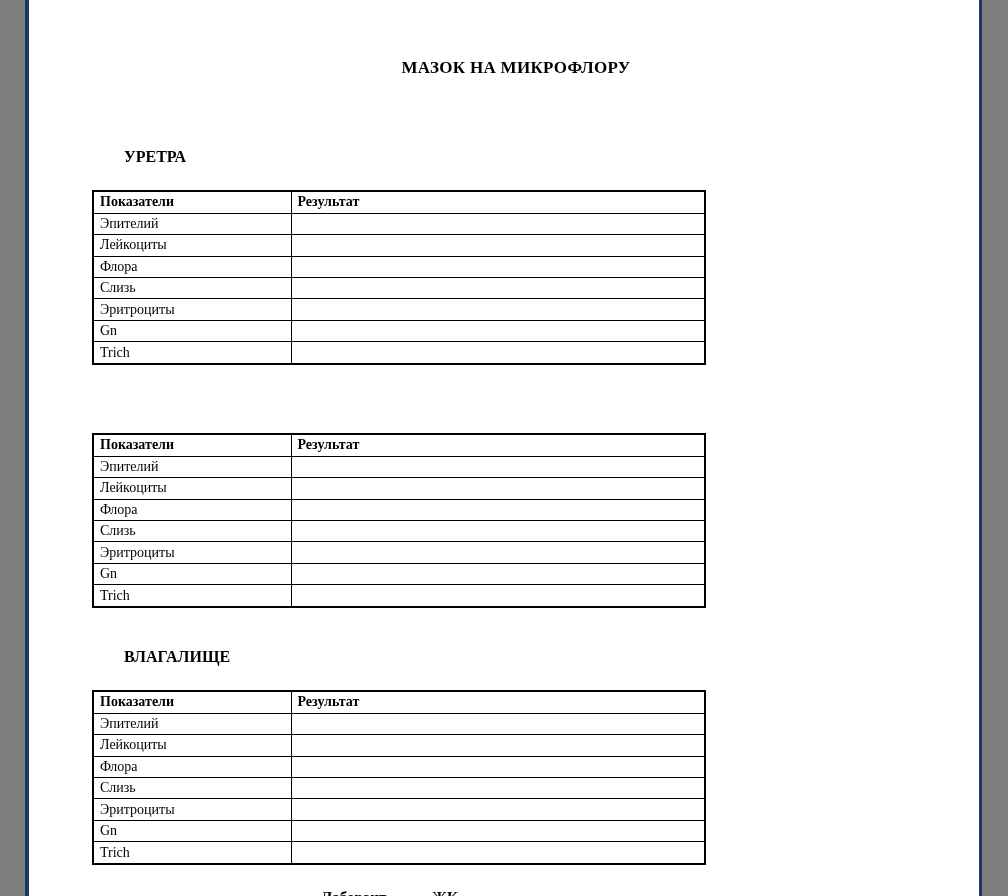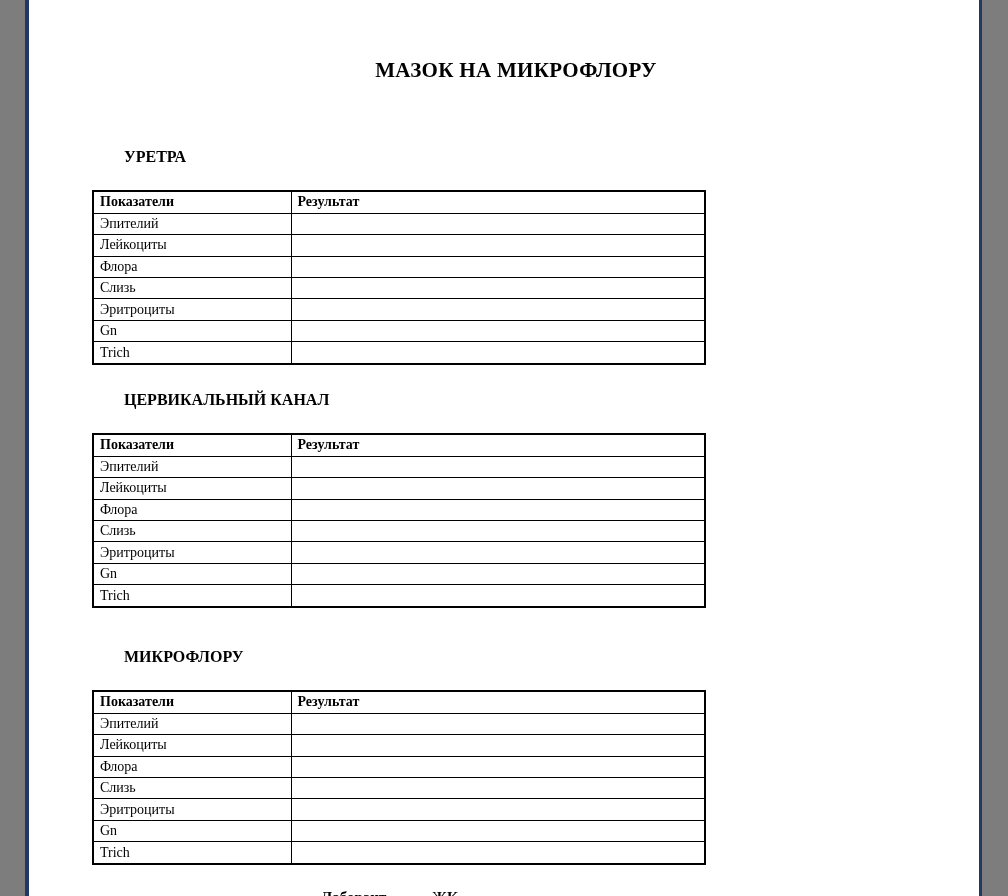--- a/index.html
+++ b/index.html
@@ -18,21 +18,21 @@
     border-left: 4px solid #1f3864;
     border-right: 3px solid #1f3864;
     overflow: hidden;
   }
   .doc-title {
     position: absolute;
     top: 58px; left: 0;
     width: 100%;
     text-align: center;
     font-weight: bold;
-    font-size: 21px;
+    font-size: 17px;
     letter-spacing: 0.3px;
     padding-left: 24px;
   }
   .section-heading {
     position: absolute;
     left: 63px;
     font-weight: bold;
     font-size: 16px;
     margin-left: 32px;
   }
@@ -111,21 +111,20 @@
           <td>Gn</td>
           <td></td>
         </tr>
     <tr>
           <td>Trich</td>
           <td></td>
         </tr>
   </tbody>
     </table>
 
-  <div class="section-heading h-section-2">ЦЕРВИКАЛЬНЫЙ КАНАЛ</div>
   <table class="results t-section-2">
     <tbody>
         <tr>
       <th class="col-indicator">Показатели</th>
       <th class="col-result">Результат</th>
     </tr>
     <tr>
           <td>Эпителий</td>
           <td></td>
         </tr>
@@ -149,21 +148,21 @@
           <td>Gn</td>
           <td></td>
         </tr>
     <tr>
           <td>Trich</td>
           <td></td>
         </tr>
   </tbody>
     </table>
 
-  <div class="section-heading h-section-3">МИКРОФЛОРУ</div>
+  <div class="section-heading h-section-3">ВЛАГАЛИЩЕ</div>
   <table class="results t-section-3">
     <tbody>
         <tr>
       <th class="col-indicator">Показатели</th>
       <th class="col-result">Результат</th>
     </tr>
     <tr>
           <td>Эпителий</td>
           <td></td>
         </tr>

